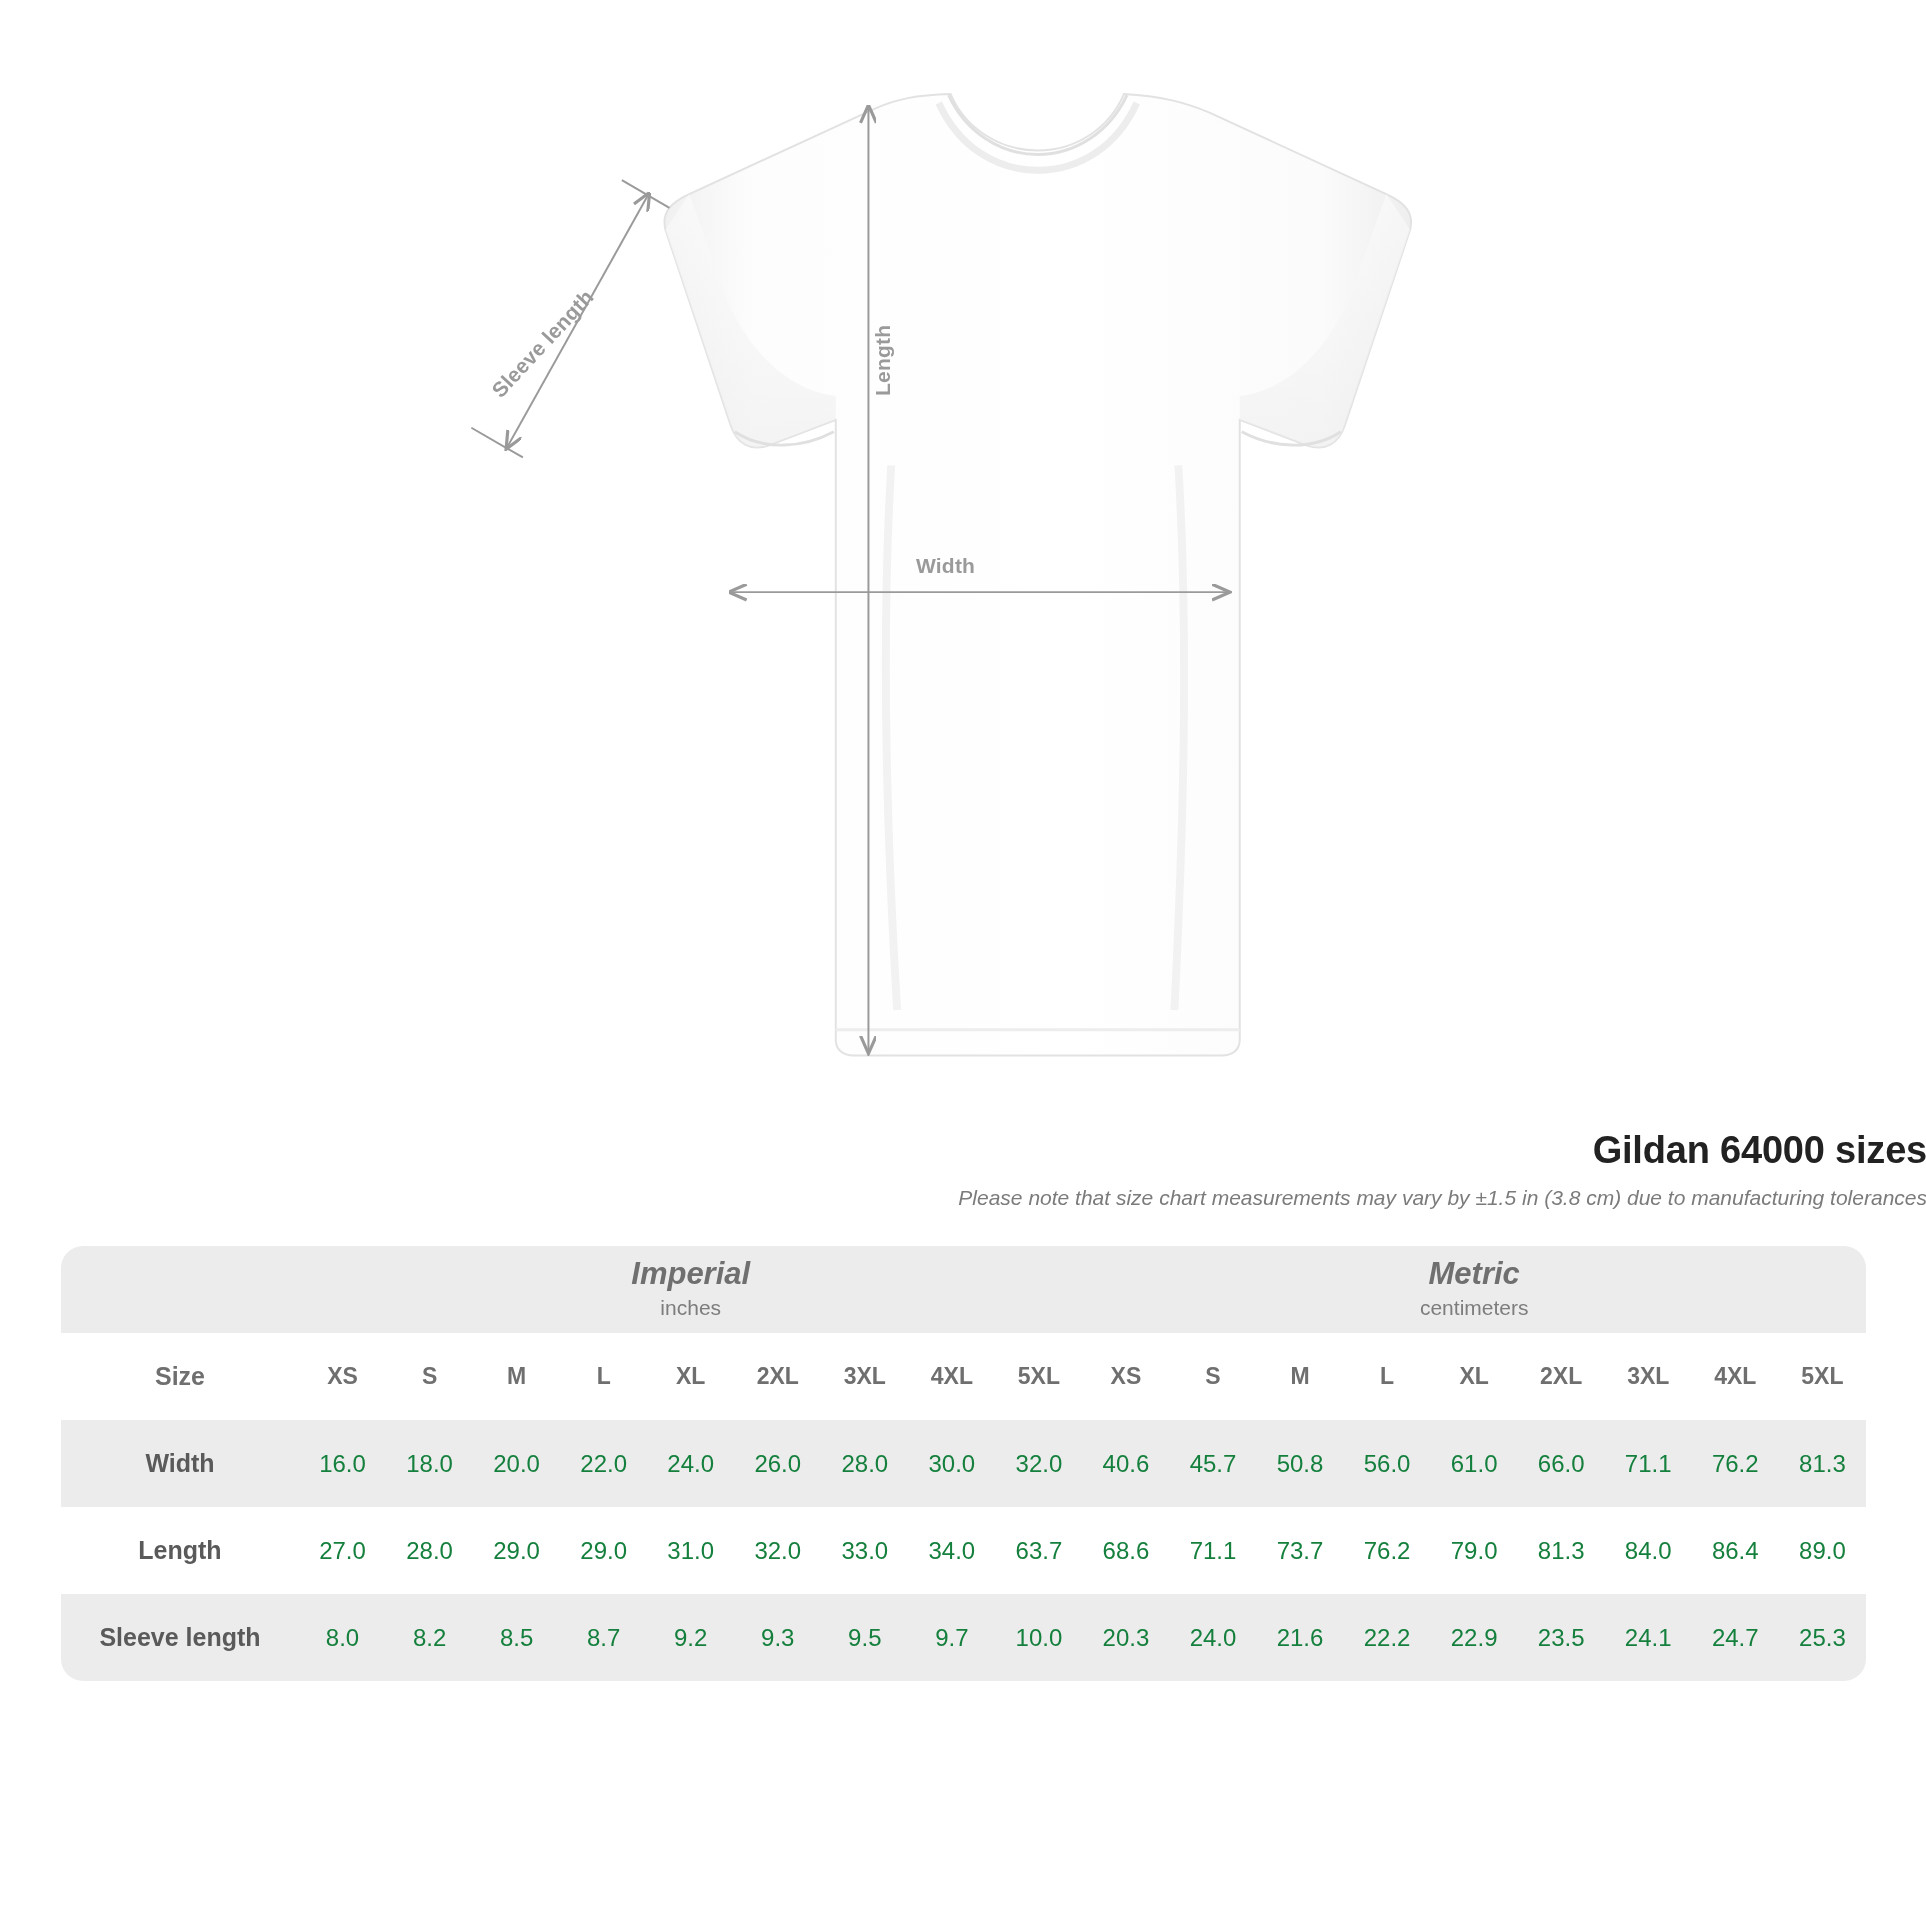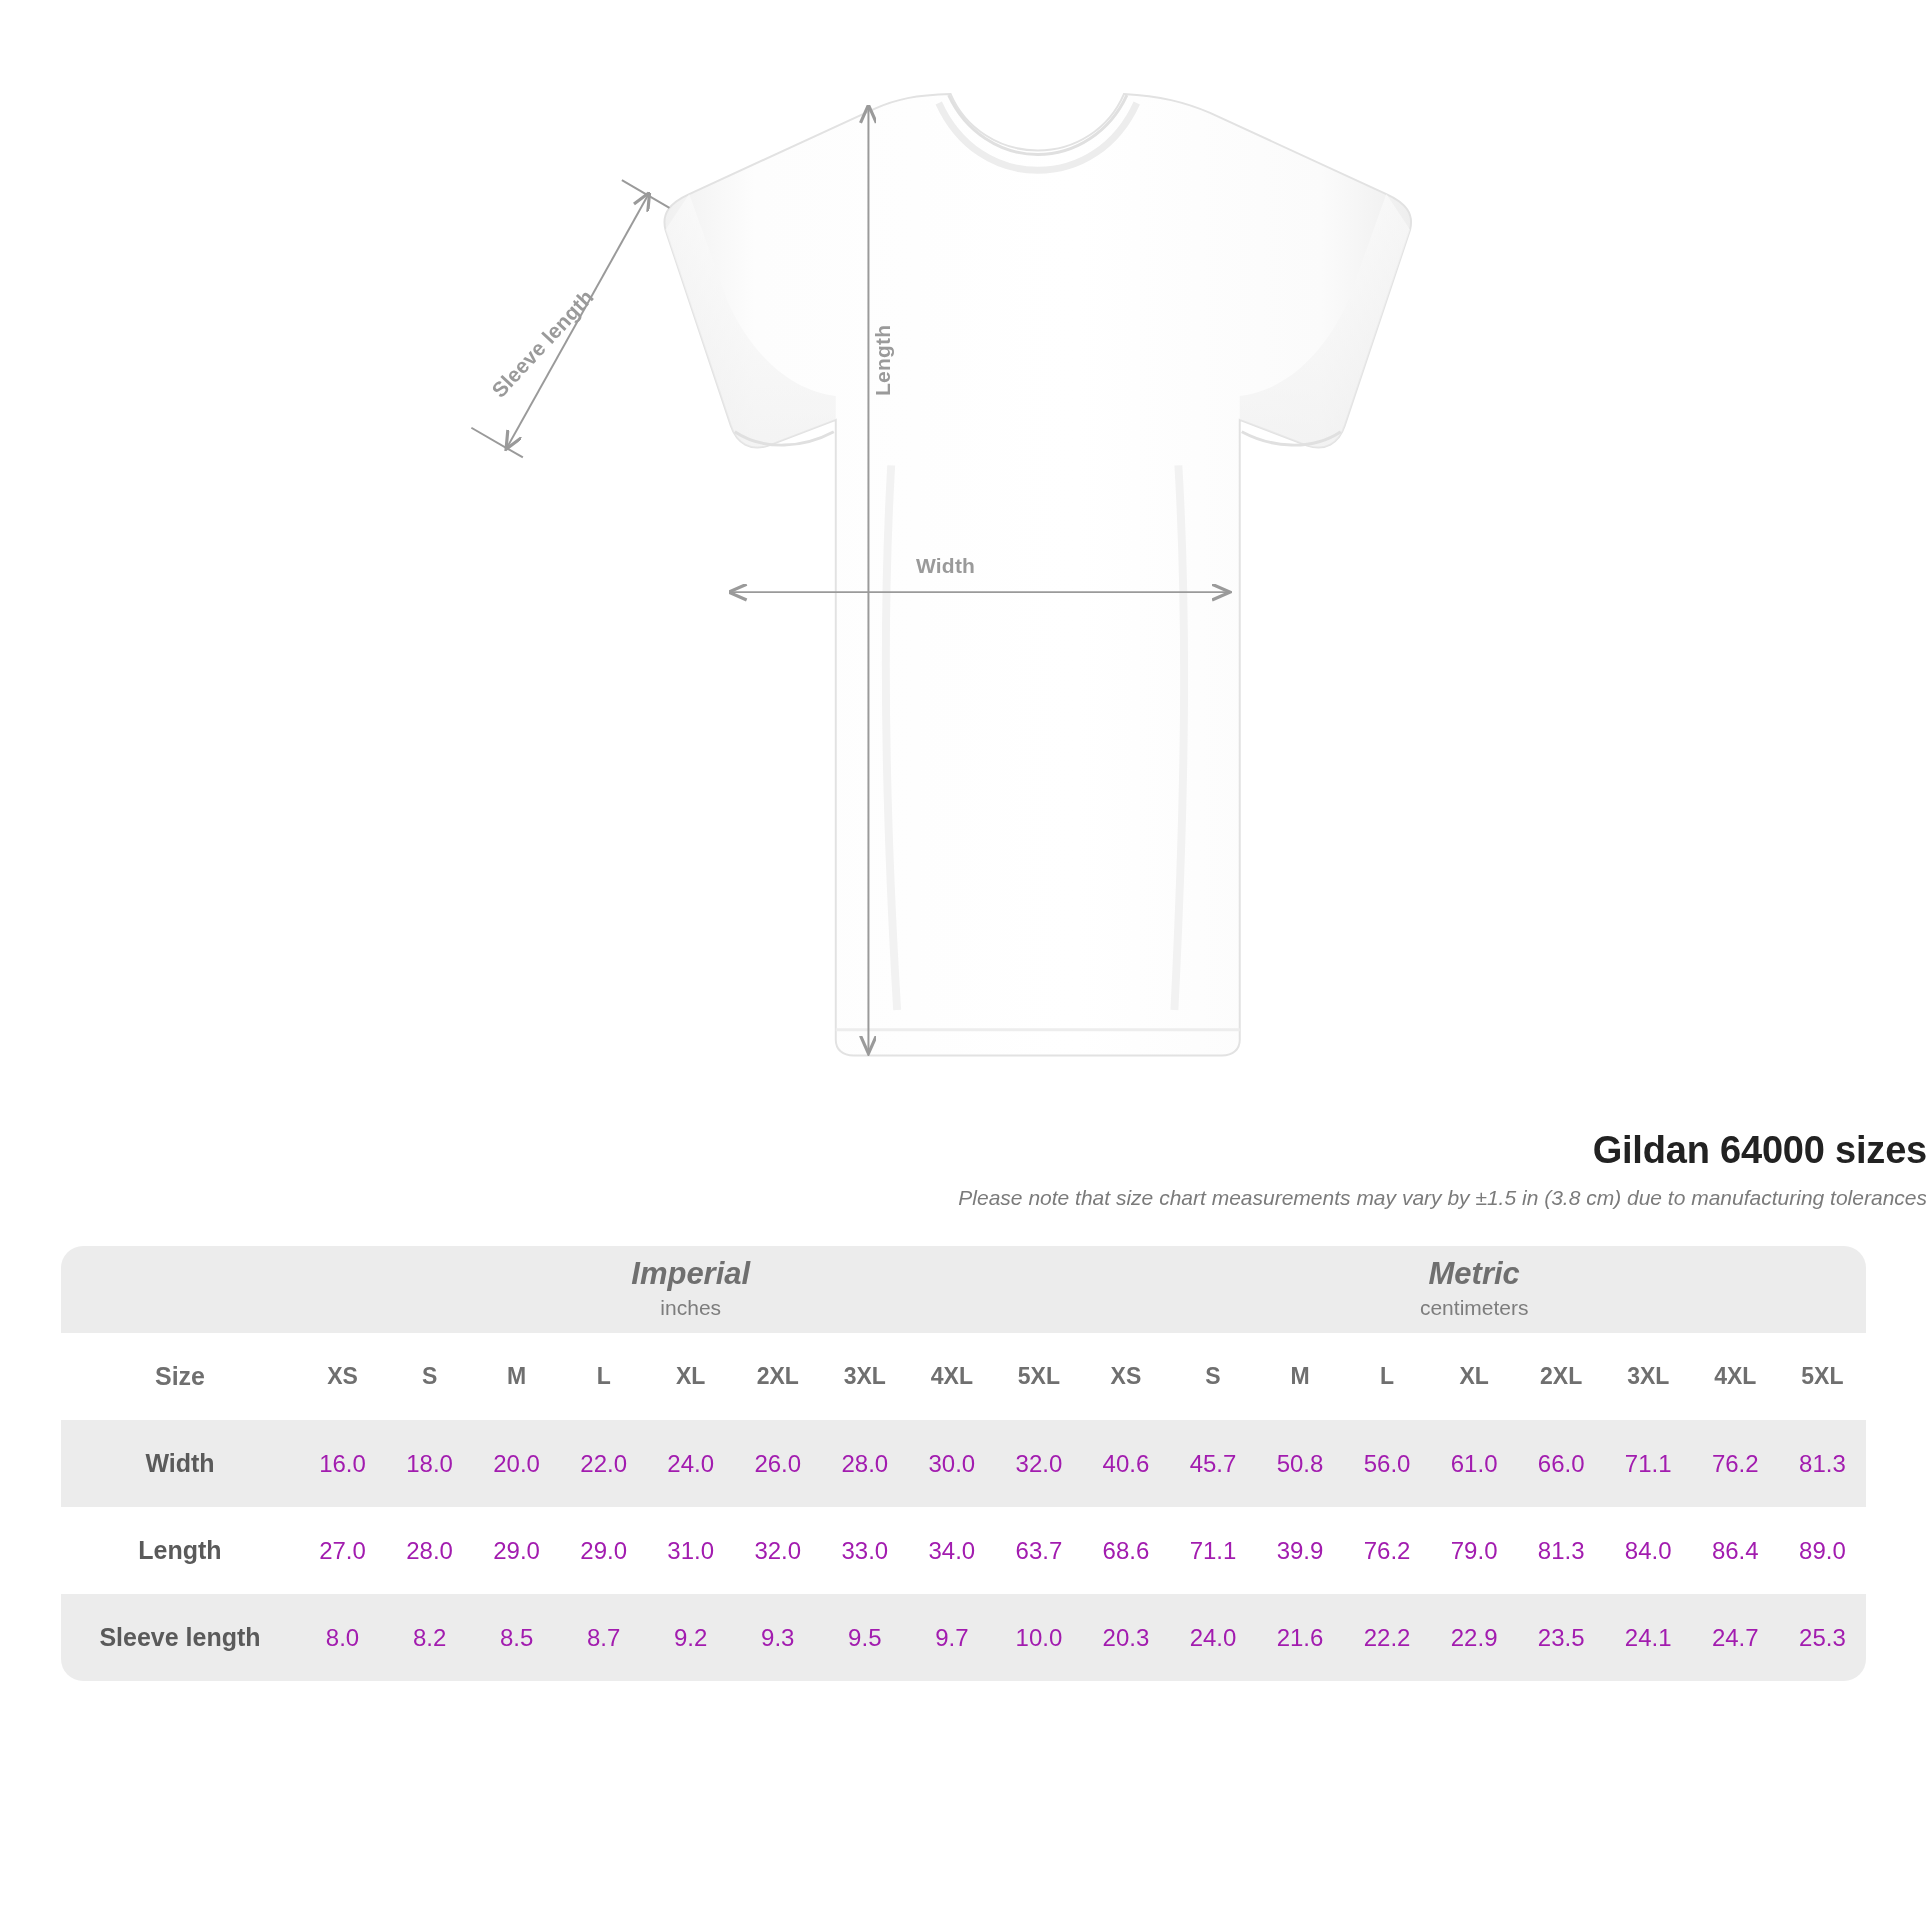--- a/index.html
+++ b/index.html
@@ -116,21 +116,21 @@
   .head-row td.rowhead { font-size: 25px; }
 
   
   .data-row.alt td { background: #ececec; }
   .data-row td { background: #ffffff; }
   .data-row td.rowhead {
     font-weight: bold;
     color: #5a5a5a;
     font-size: 25px;
   }
-  .data-row td.val { color: #a21caf; font-size: 24px; }
+  .data-row td.val { color: #15803d; font-size: 24px; }
 
   
   .table-wrap { box-shadow: none; }
 </style>
 </head>
 <body>
 
 <div class="page">
 
   <div class="illustration">
@@ -282,21 +282,21 @@
             <td class="val">28.0</td>
             <td class="val">29.0</td>
             <td class="val">29.0</td>
             <td class="val">31.0</td>
             <td class="val">32.0</td>
             <td class="val">33.0</td>
             <td class="val">34.0</td>
             <td class="val">63.7</td>
             <td class="val">68.6</td>
             <td class="val">71.1</td>
-            <td class="val">39.9</td>
+            <td class="val">73.7</td>
             <td class="val">76.2</td>
             <td class="val">79.0</td>
             <td class="val">81.3</td>
             <td class="val">84.0</td>
             <td class="val">86.4</td>
             <td class="val">89.0</td>
           </tr>
           <tr class="data-row alt">
             <td class="rowhead col-rowhead">Sleeve length</td>
             <td class="val">8.0</td>

